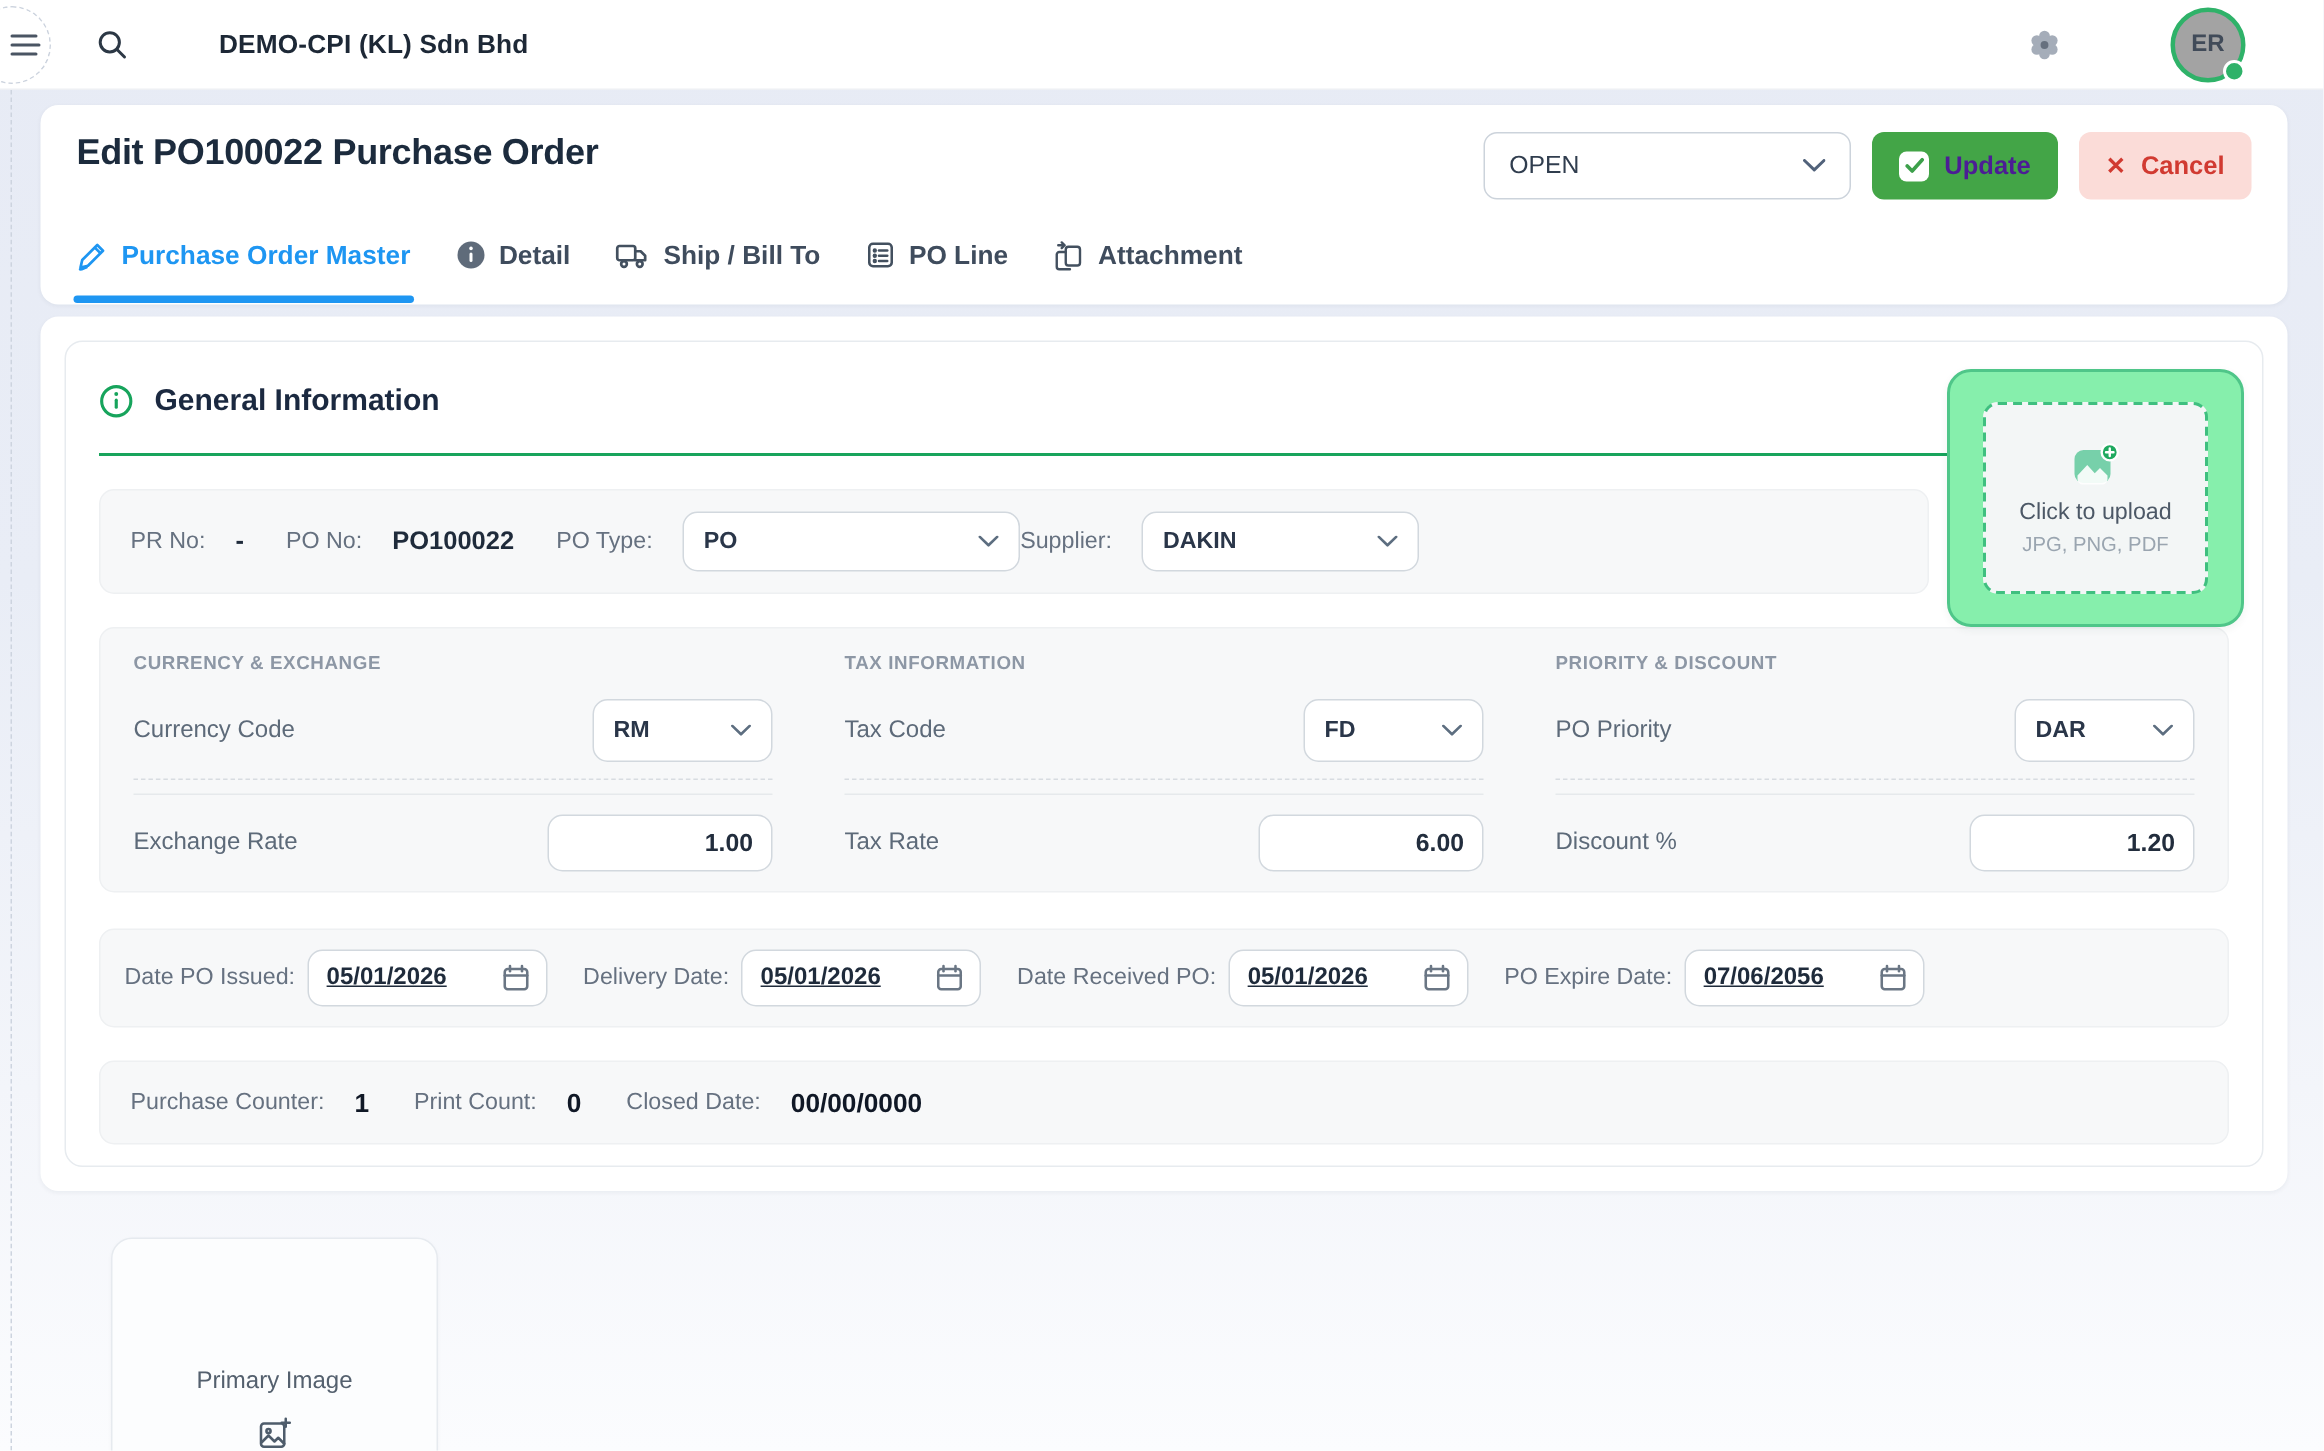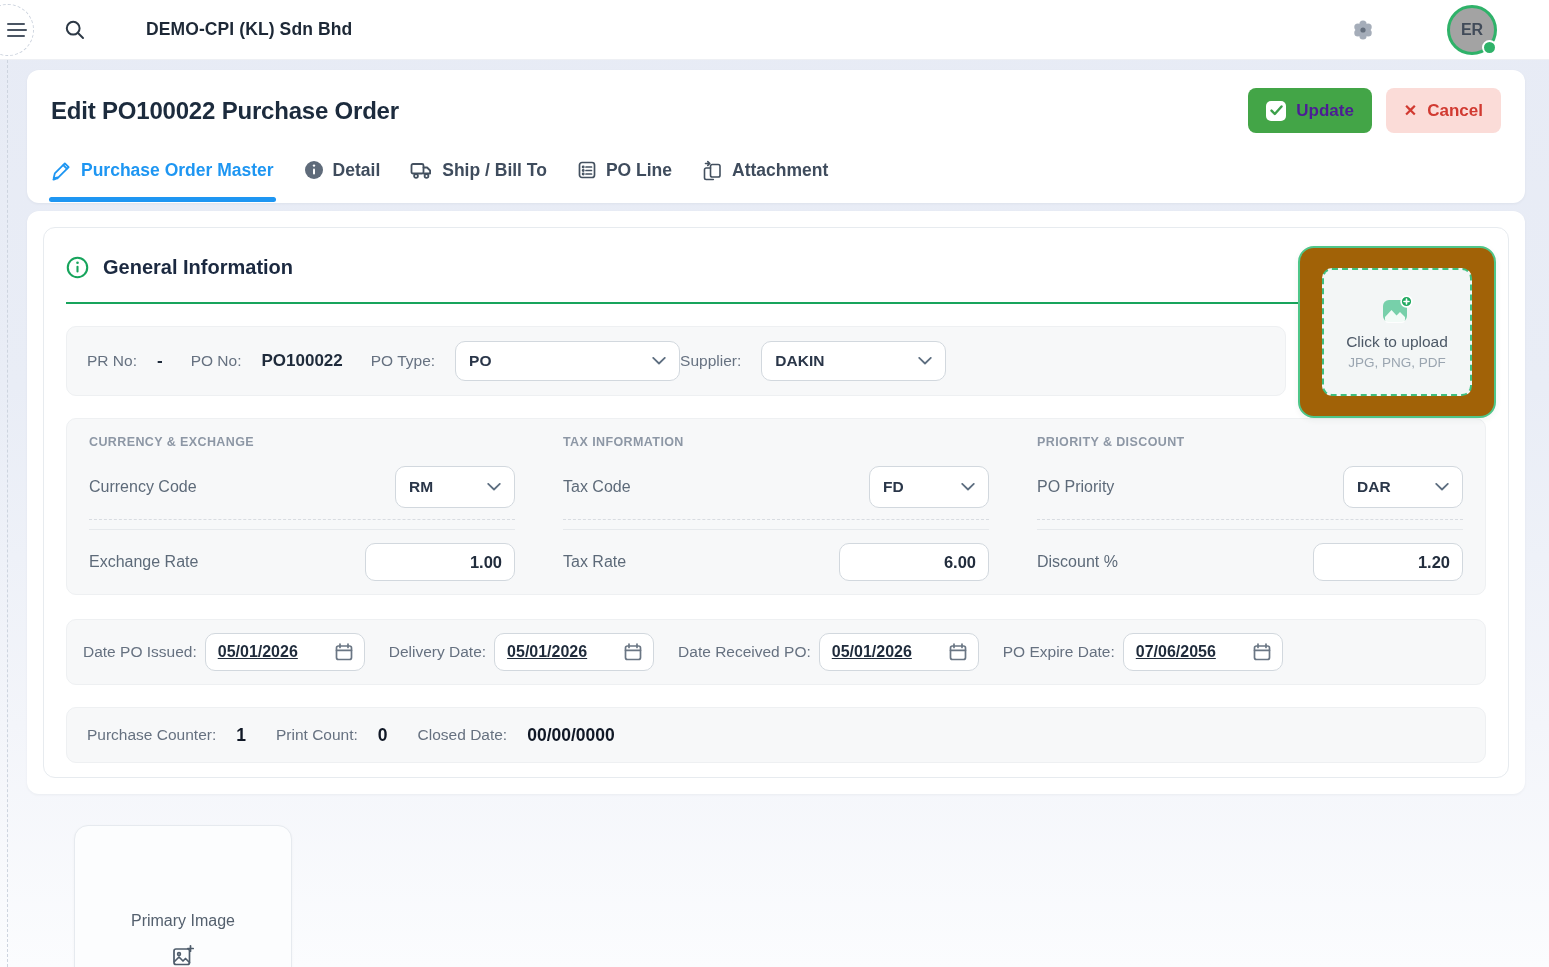--- a/index.html
+++ b/index.html
@@ -30,21 +30,21 @@
   .avatar { position:relative; width:50px; height:50px; border-radius:50%; background:#a3a3a3;
     border:3px solid var(--status-dot-green,#35b269); display:flex; align-items:center; justify-content:center; cursor:pointer; }
   .avatar .initials { font-size:16px; font-weight:700; color:#414b59; }
   .avatar .dot { position:absolute; right:-3px; bottom:-3px; width:15px; height:15px; border-radius:50%;
     background:var(--status-dot-green,#2fb269); border:2px solid #fff; }
   
   .page { padding:10px 24px 0 27px; position:relative; z-index:2; }
   .card { background:#fff; border-radius:12px; box-shadow:0 1px 3px rgba(20,30,50,.05); }
   
   .header-card { padding:18px 24px 20px; }
-  .header-row { display:flex; align-items:center; }
+  .header-row { display:flex; }
   .page-title { flex:1; font-size:24px; font-weight:700; color:#1c2b3d; letter-spacing:-.2px; }
   .status-select { width:245px; height:45px; border:1px solid #ccd3db; border-radius:9px; background:#fff;
     display:flex; align-items:center; justify-content:space-between; padding:0 16px; cursor:pointer; margin-right:14px; }
   .status-select .sval { font-size:16.5px; color:#303d4e; }
   .btn { height:45px; border:none; border-radius:8px; display:inline-flex; align-items:center; gap:10px;
     padding:0 18px; font-size:17px; font-weight:700; cursor:pointer; font-family:inherit; }
   .btn-update { background:var(--success-green,#43a547); color:#4c1d95; margin-right:14px; }
   .btn-update .chk { width:20px; height:20px; background:#fff; border-radius:5px; display:flex; align-items:center; justify-content:center; }
   .btn-cancel { background:var(--cancel-bg,#fbdcd8); color:var(--cancel-red,#d13a31); }
   .btn-cancel .x { font-size:16px; font-weight:700; }
@@ -56,21 +56,21 @@
   .tab.active::after { content:""; position:absolute; left:-2px; right:-2px; bottom:-19px; height:5px;
     background:var(--accent-blue,#1e96f2); border-radius:4px; }
   .tab .ticon { display:flex; align-items:center; }
   
   .form-card { margin-top:8px; padding:16px; }
   .panel { border:1px solid #e7ebef; border-radius:12px; padding:22px 22px 14px; position:relative; }
   .panel-head { display:flex; align-items:center; gap:14px; height:34px; }
   .panel-title { font-size:20px; font-weight:700; color:#1b2940; }
   .green-rule { margin-top:18px; height:2px; background:var(--brand-green,#18a45c); }
   
-  .upload-box { position:absolute; top:18px; right:12px; width:198px; height:172px; background:#a16207;
+  .upload-box { position:absolute; top:18px; right:12px; width:198px; height:172px; background:#86efac;
     border:2px solid var(--upload-green,#4fc689); border-radius:16px; z-index:3; box-shadow:0 2px 6px rgba(30,60,45,.06); }
   .upload-inner { position:absolute; inset:20px 22px; border:2px dashed #3fbf7f; border-radius:10px;
     background:#f3f6f6; display:flex; flex-direction:column; align-items:center; justify-content:center; cursor:pointer; }
   .upload-title { margin-top:8px; font-size:15.5px; color:#4c5866; }
   .upload-formats { margin-top:4px; font-size:13.5px; color:#9aa5b0; }
   
   .gray-row { background:#f7f8f9; border:1px solid #eef0f2; border-radius:10px; }
   .row1 { margin-top:22px; width:calc(100% - 200px); height:70px; display:flex; align-items:center; padding:0 20px; }
   .pair { display:flex; align-items:center; gap:20px; }
   .lbl { font-size:15.5px; color:#667180; white-space:nowrap; }
@@ -143,20 +143,26 @@
     <span class="dot"></span>
   </div>
 </header>
 <div class="left-dash"></div>
 
 <div class="page">
 
   <section class="card header-card">
     <div class="header-row">
       <h1 class="page-title">Edit PO100022 Purchase Order</h1>
+      <div class="status-select">
+        <span class="sval">OPEN</span>
+        <svg width="15" height="9" viewBox="0 0 15 9" fill="none" stroke="#51627a" stroke-width="2" stroke-linecap="round" stroke-linejoin="round">
+            <polyline points="1,1 7.5,7.3 14,1"></polyline>
+          </svg>
+      </div>
       <button class="btn btn-update">
         <span class="chk">
           <svg width="13" height="11" viewBox="0 0 13 11" fill="none" stroke="#3da04b" stroke-width="2.4" stroke-linecap="round" stroke-linejoin="round">
               <polyline points="1.5,5.6 4.8,9 11.5,1.5"></polyline>
             </svg>
         </span>
         <span>Update</span>
       </button>
       <button class="btn btn-cancel">
         <span class="x">✕</span>

